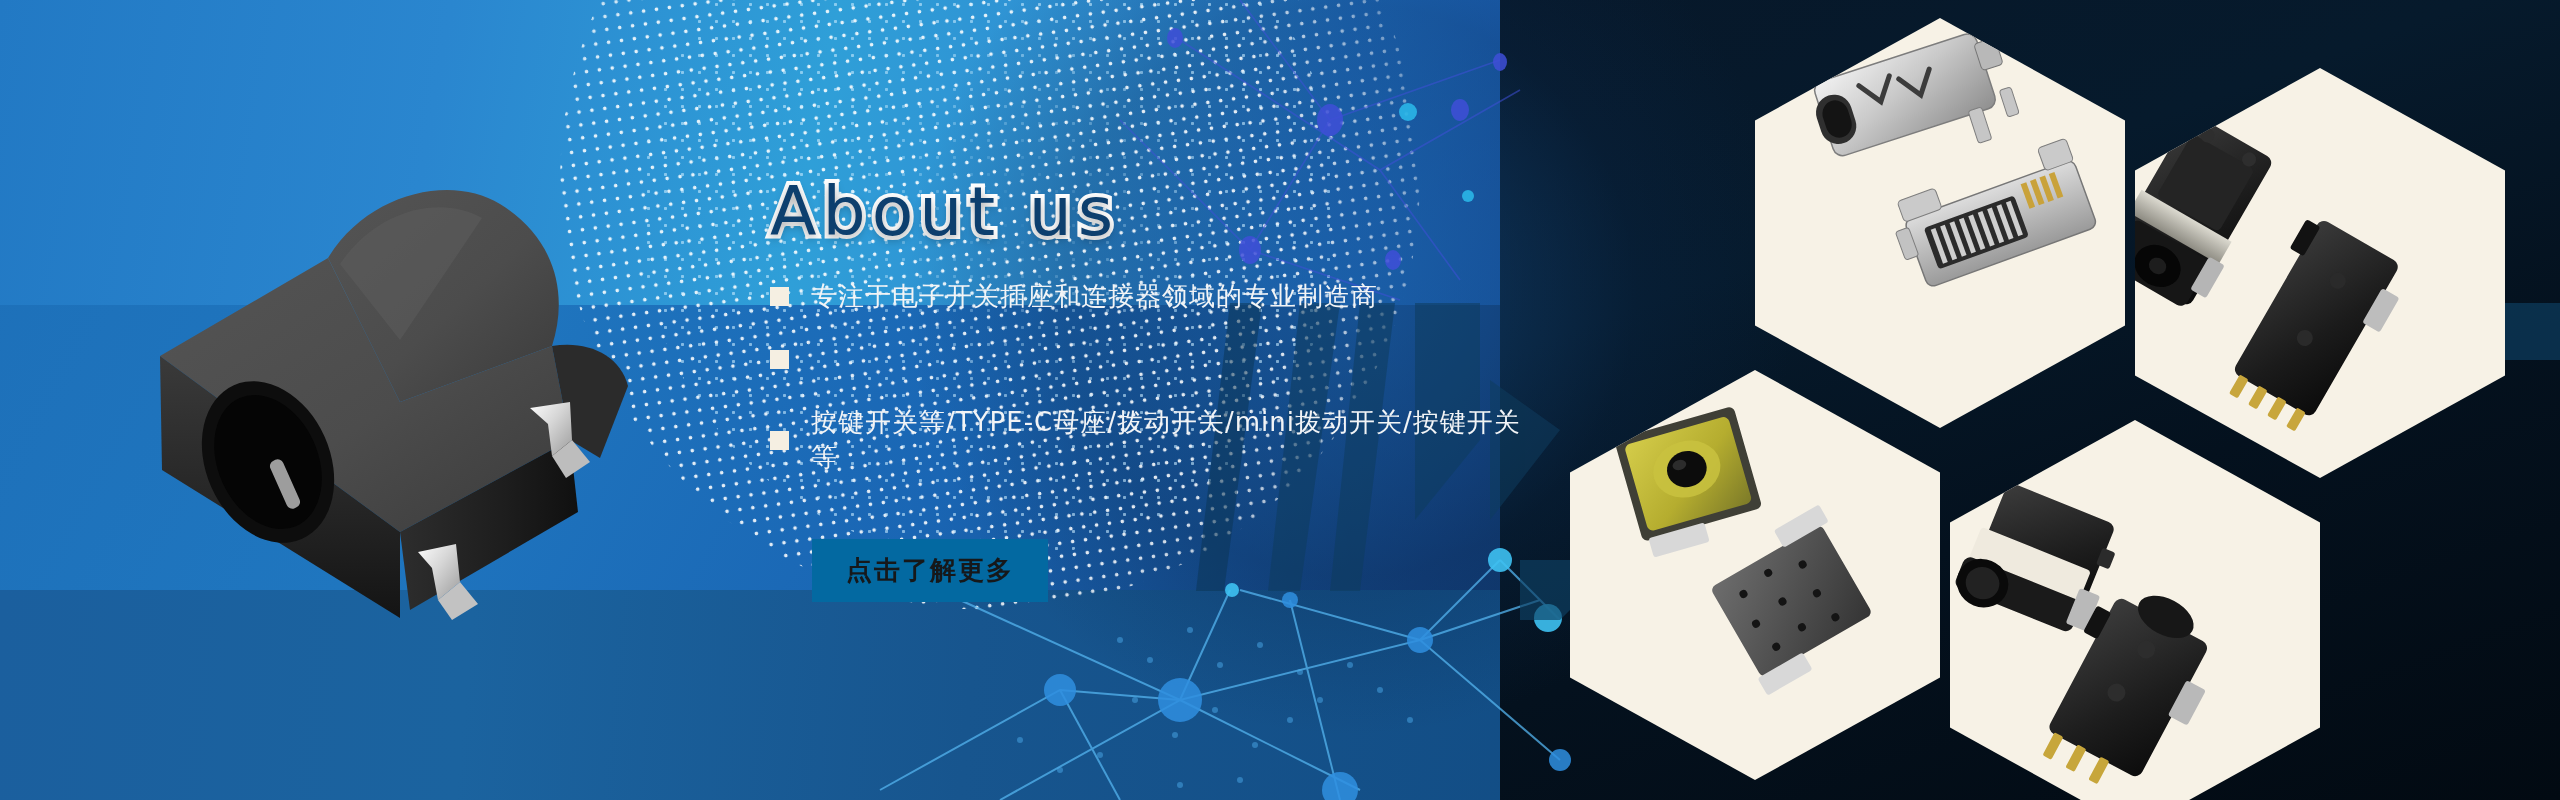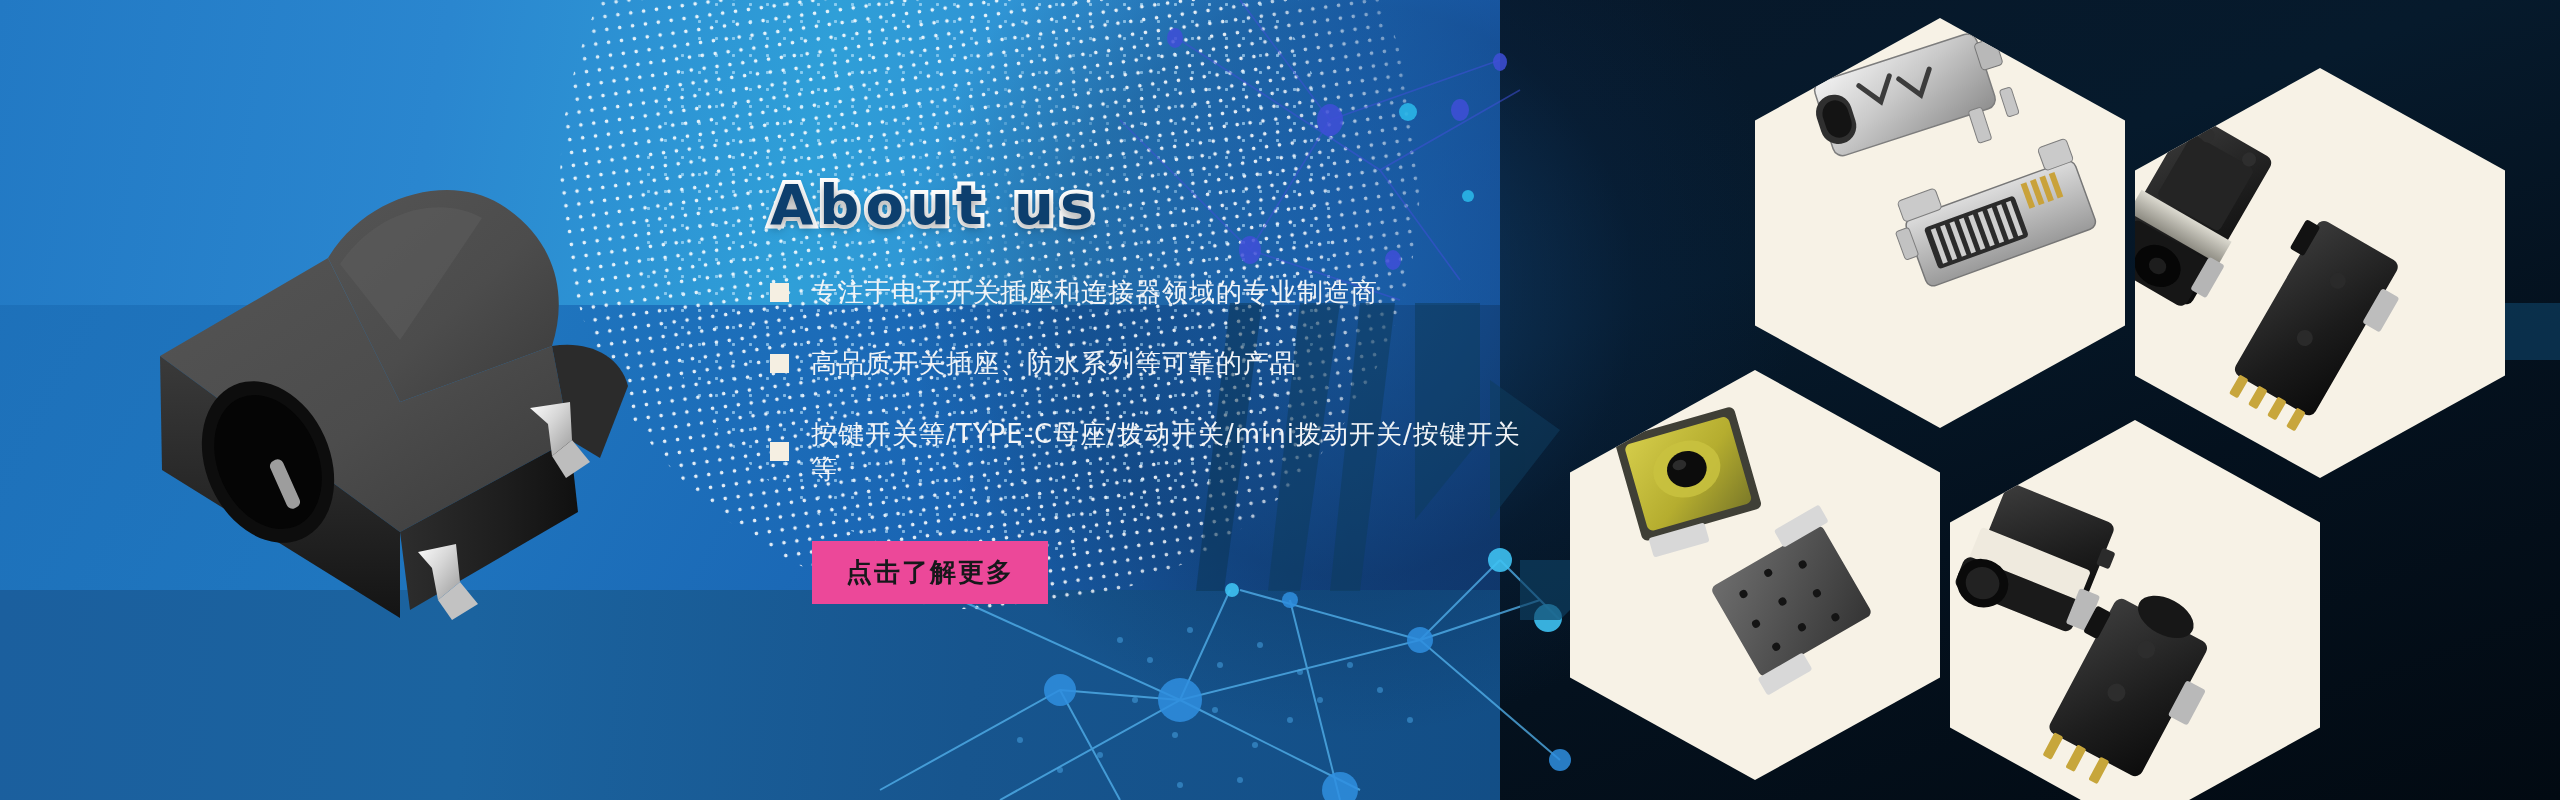--- a/index.html
+++ b/index.html
@@ -53,39 +53,39 @@
     mask-image:radial-gradient(circle at 55% 50%, rgba(0,0,0,0) 0%, #000 40%, #000 72%, rgba(0,0,0,0) 88%);
     opacity:.8;
   }
 
   
   .net { position:absolute; inset:0; width:2560px; height:800px; }
 
   
   .content { position:absolute; left:770px; top:176px; width:760px; }
   .title {
-    font-size:56px; font-weight:bold; letter-spacing:6px;
+    font-size:68px; font-weight:normal; letter-spacing:6px;
     color:#0d3f6e; line-height:1.05;
     -webkit-text-stroke:8px #ffffff;
     paint-order:stroke fill;
     text-shadow:0 4px 10px rgba(0,0,0,.35);
     font-family:"DejaVu Sans","Liberation Sans",sans-serif;
   }
-  .bullets { margin-top:40px; }
+  .bullets { margin-top:32px; }
   .bullet { display:flex; align-items:center; margin-bottom:36px; }
   .bullet-mark {
     width:19px; height:19px; background:#f5efe2; flex:0 0 auto; margin-right:22px;
   }
   .bullet-text {
     font-size:26px; color:#f2f4f6; letter-spacing:1px;
     font-family:"DejaVu Sans","Liberation Sans",sans-serif;
   }
   .cta {
-    display:inline-block; margin-top:18px; margin-left:42px;
-    background:#ec4899; color:#16181a;
+    display:inline-block; margin-top:28px; margin-left:42px;
+    background:#0369a1; color:#16181a;
     padding:14px 34px; font-size:26px; font-weight:bold; letter-spacing:2px;
     border:none; cursor:pointer;
     font-family:"DejaVu Sans","Liberation Sans",sans-serif;
   }
 
   
   .product-left { position:absolute; left:100px; top:140px; width:600px; height:520px; }
 
   
   .hex {
@@ -420,21 +420,20 @@
   <div class="content">
     <div class="title">About  us</div>
 
     <div class="bullets">
       <div class="bullet">
         <span class="bullet-mark"></span>
         <span class="bullet-text">专注于电子开关插座和连接器领域的专业制造商</span>
       </div>
       <div class="bullet">
         <span class="bullet-mark"></span>
-        <span class="bullet-text">高品质开关插座、防水系列等可靠的产品</span>
       </div>
       <div class="bullet">
         <span class="bullet-mark"></span>
         <span class="bullet-text">按键开关等/TYPE-C母座/拨动开关/mini拨动开关/按键开关等</span>
       </div>
     </div>
 
     <button class="cta">点击了解更多</button>
   </div>
 

